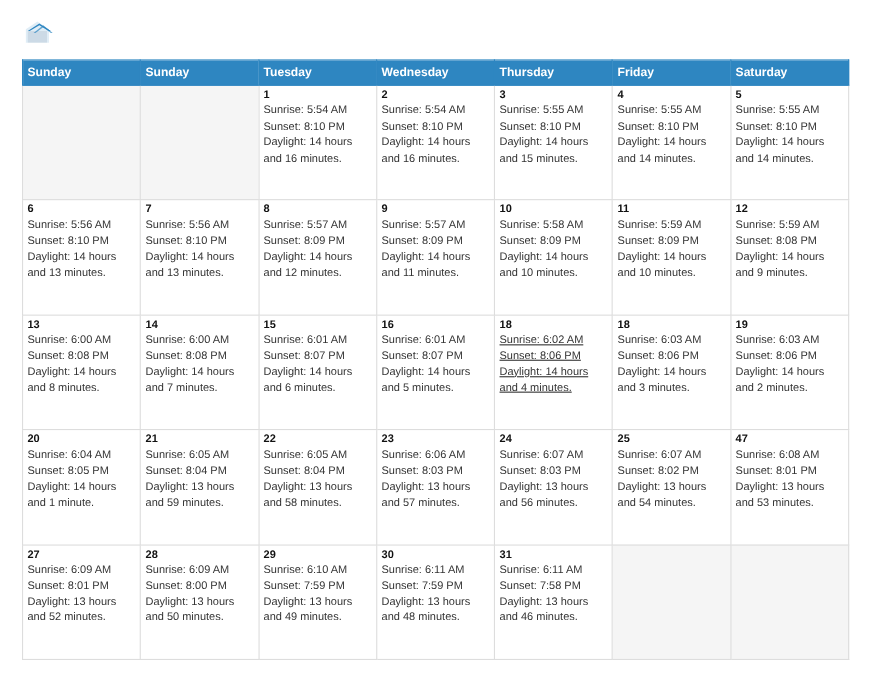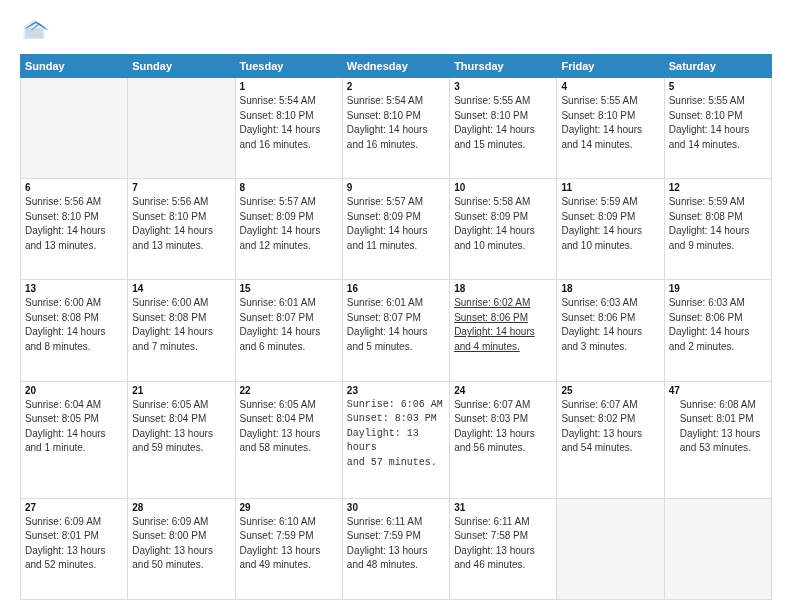--- a/index.html
+++ b/index.html
@@ -288,42 +288,42 @@
           </td>
           <td>
             <span class="day-num">22</span>
             <div class="day-info" style="white-space: pre-line;">Sunrise: 6:05 AM
 Sunset: 8:04 PM
 Daylight: 13 hours
 and 58 minutes.</div>
           </td>
           <td>
             <span class="day-num">23</span>
-            <div class="day-info" style="white-space: pre-line; font-family: Liberation Mono, monospace;">Sunrise: 6:06 AM
+            <div class="day-info" style="white-space: pre-line;">Sunrise: 6:06 AM
 Sunset: 8:03 PM
 Daylight: 13 hours
 and 57 minutes.</div>
           </td>
           <td>
             <span class="day-num">24</span>
             <div class="day-info" style="white-space: pre-line;">Sunrise: 6:07 AM
 Sunset: 8:03 PM
 Daylight: 13 hours
 and 56 minutes.</div>
           </td>
           <td>
             <span class="day-num">25</span>
             <div class="day-info" style="white-space: pre-line;">Sunrise: 6:07 AM
 Sunset: 8:02 PM
 Daylight: 13 hours
 and 54 minutes.</div>
           </td>
           <td>
             <span class="day-num">47</span>
-            <div class="day-info" style="white-space: pre-line; margin-left: 11px;">Sunrise: 6:08 AM
+            <div class="day-info" style="white-space: pre-line;">Sunrise: 6:08 AM
 Sunset: 8:01 PM
 Daylight: 13 hours
 and 53 minutes.</div>
           </td>
         </tr>
         <tr>
           <td>
             <span class="day-num">27</span>
             <div class="day-info" style="white-space: pre-line;">Sunrise: 6:09 AM
 Sunset: 8:01 PM

